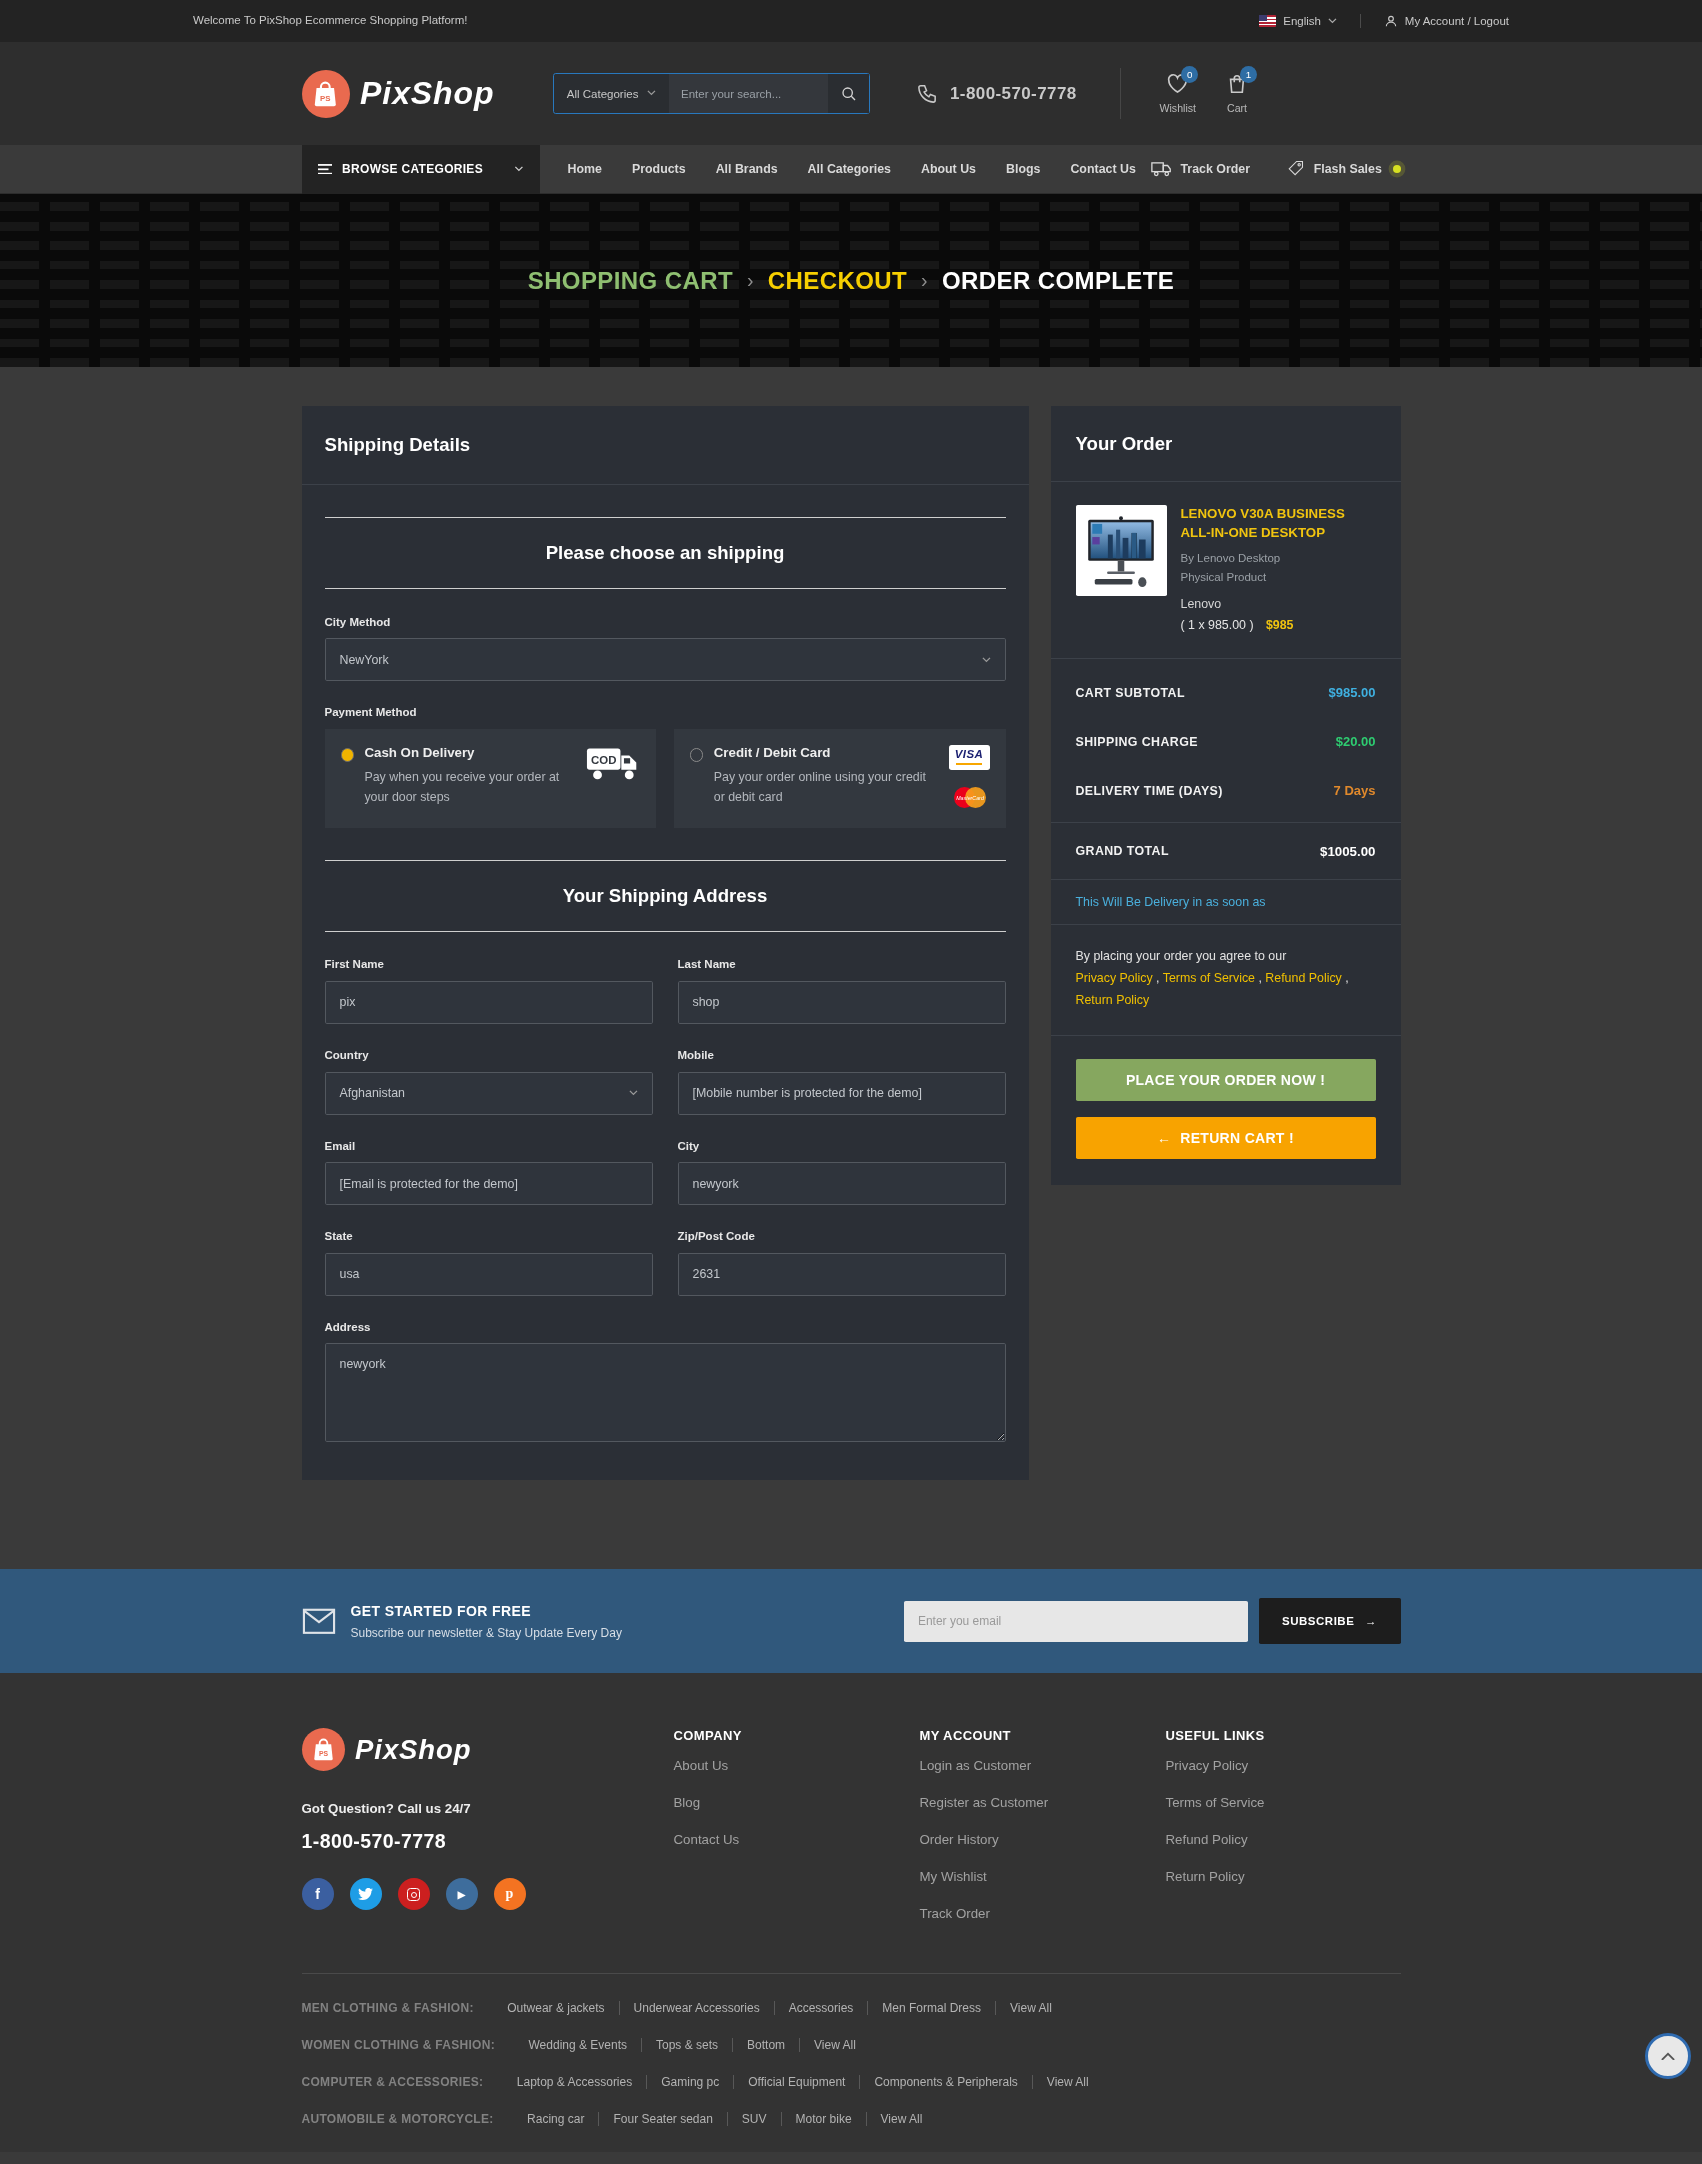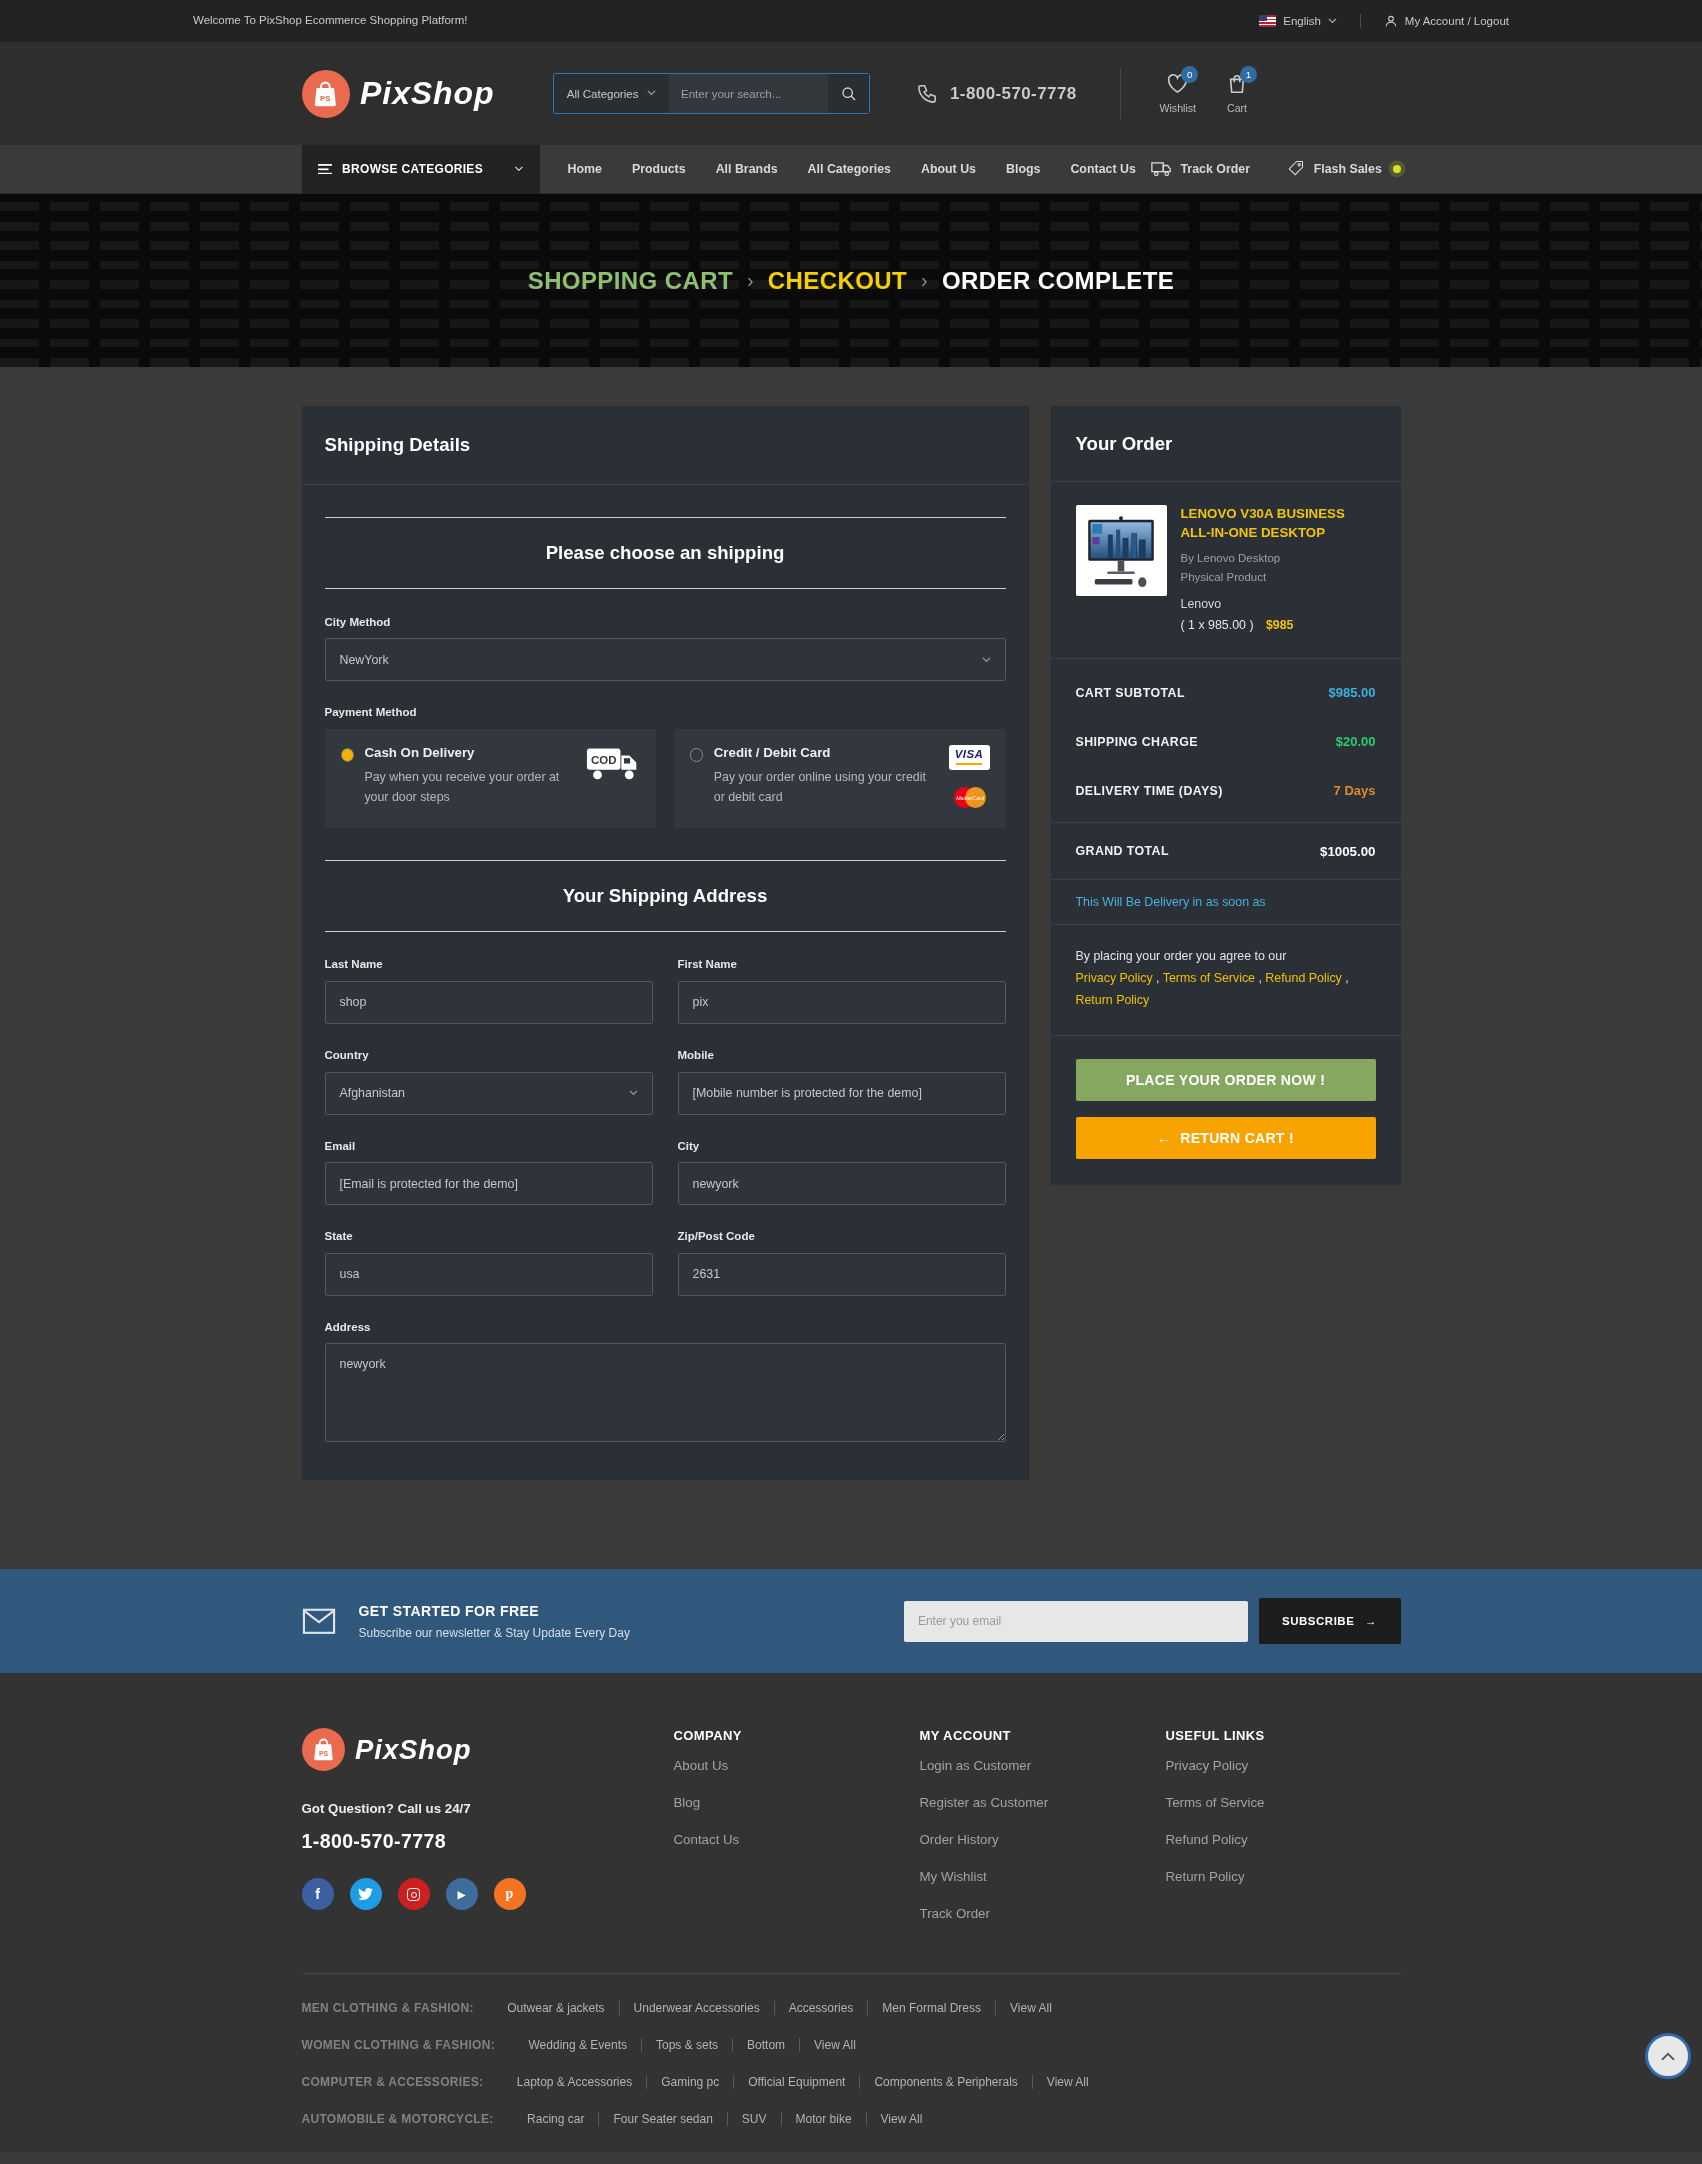--- a/index.html
+++ b/index.html
@@ -112,21 +112,21 @@
   .agree { padding:19.5px 25px 23px; font-size:12.4px; color:#e3e3e3; line-height:1.8; border-bottom:0.9px solid #3c4149; }
   .agree a { color:#f0c000; text-decoration:none; cursor:pointer; }
   .order-btns { padding:23px 25px 26.6px; }
   .btn { width:100%; height:42px; border:none; border-radius:1.8px; font-family:"Liberation Sans",sans-serif; font-size:14px; font-weight:bold; color:#ffffff; cursor:pointer; letter-spacing:0.3px; display:flex; align-items:center; justify-content:center; gap:8.9px; }
   .btn-green { background:#86a75f; margin-bottom:16px; }
   .btn-orange { background:#f8a300; }
 
   
   .newsletter { background:#30587c; height:104px; display:flex; align-items:center; }
   .nl-row { display:flex; align-items:center; }
-  .nl-text { margin-left:23px; }
+  .nl-text { margin-left:15px; }
   .nl-title { font-size:14px; font-weight:bold; color:#ffffff; letter-spacing:0.4px; margin-bottom:7px; }
   .nl-sub { font-size:12px; color:#d8dfe7; }
   .nl-input { margin-left:auto; width:344px; height:41px; background:#e7e7e7; border:none; border-radius:1.8px; padding:0 14px; font-size:12px; color:#555; font-family:"Liberation Sans",sans-serif; outline:none; }
   .nl-input::placeholder { color:#9a9a9a; }
   .nl-btn { margin-left:10.6px; width:142px; height:46px; background:#1d1d1d; color:#ffffff; border:none; border-radius:1.8px; font-size:11.5px; font-weight:bold; letter-spacing:0.5px; display:flex; align-items:center; justify-content:center; gap:10.6px; cursor:pointer; font-family:"Liberation Sans",sans-serif; }
 
   
   .footer { background:#333333; padding-top:55px; }
   .f-top { display:flex; }
   .f-brand-col { flex:0 0 372px; }
@@ -347,26 +347,26 @@
                 <span class="mc-t">MasterCard</span>
               </span>
             </div>
           </div>
         </div>
 
         <div class="sec-title">Your Shipping Address</div>
 
         <div class="form-grid">
           <div>
+            <label class="f-label">First Name</label>
+            <input class="f-input" value="pix" style="">
+          </div>
+          <div>
             <label class="f-label">Last Name</label>
             <input class="f-input" value="shop" style="">
-          </div>
-          <div>
-            <label class="f-label">First Name</label>
-            <input class="f-input" value="pix" style="">
           </div>
           <div>
             <label class="f-label">Country</label>
             <div class="f-select">
               <span>Afghanistan</span>
               <svg width="8.9" height="6.2" viewBox="0 0 10 7">
                   <path d="M1 1l4 4 4-4" stroke="#9a9a9a" fill="none" stroke-width="1.5"></path>
                 </svg>
             </div>
           </div>

